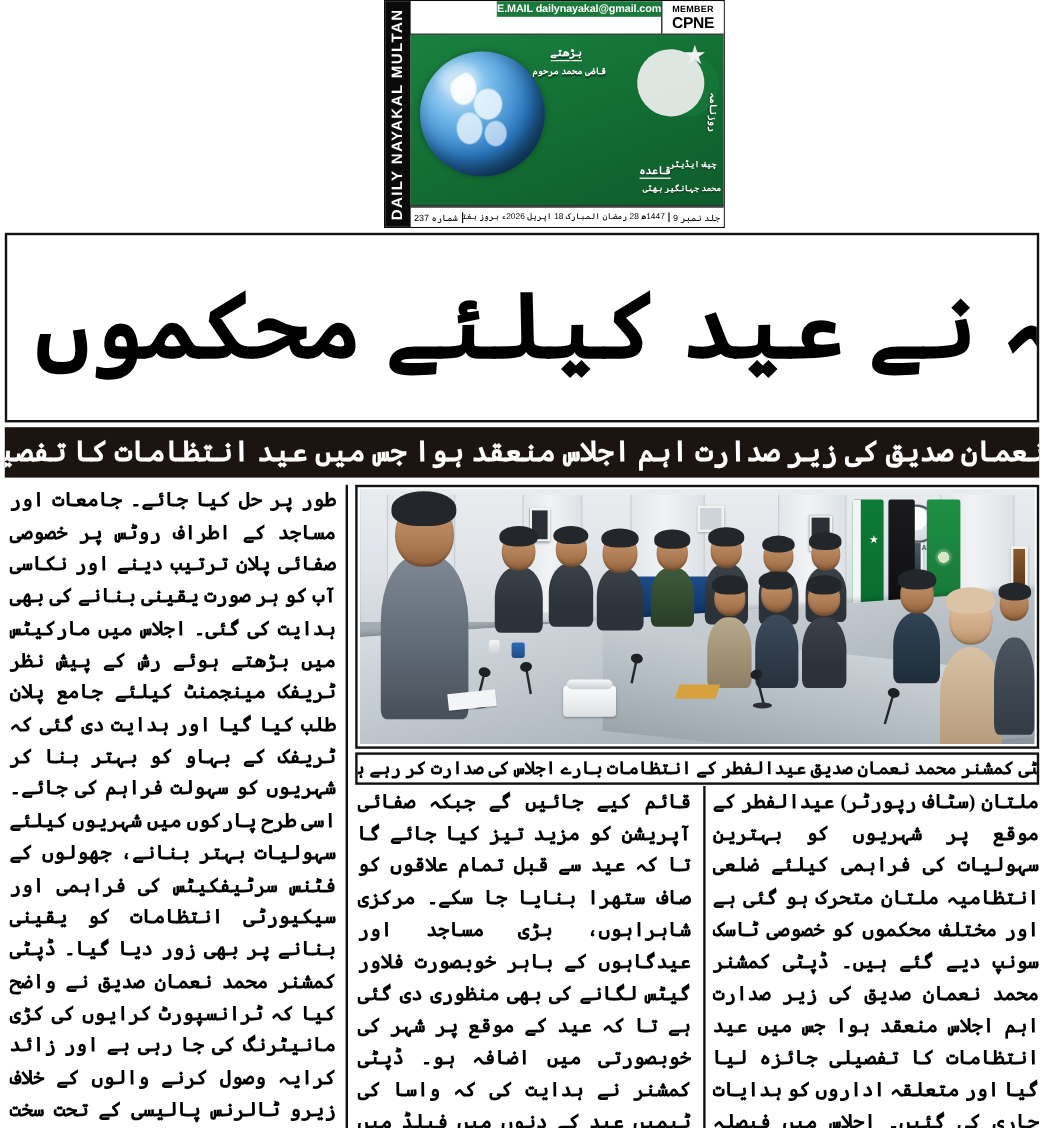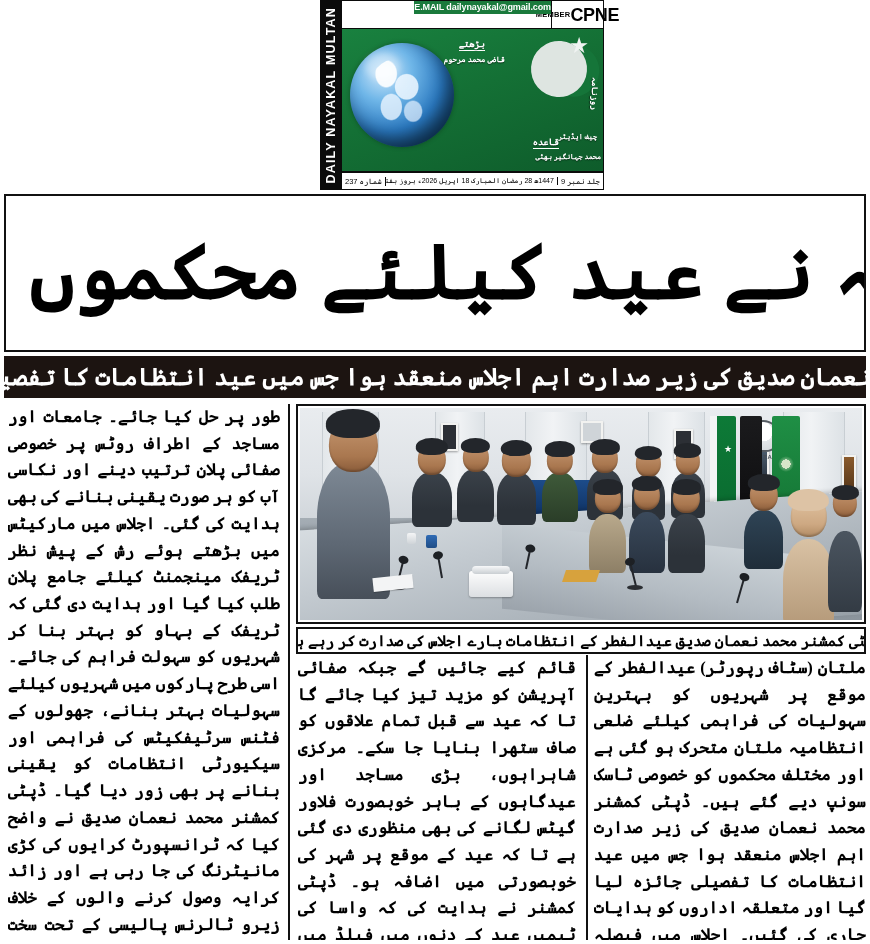--- a/index.html
+++ b/index.html
@@ -36,27 +36,27 @@
     height: 28px;
     display: flex;
     flex-direction: row;
     align-items: stretch;
     border-bottom: 1px solid #0b0b0b;
     background: #fff;
   }
   .mh-cpne {
     width: 52px;
     border-left: 1px solid #0b0b0b;
-    display: flex; 
+    display: flex; flex-direction: column;
     align-items: center; justify-content: center;
     line-height: 1;
     direction: ltr;
   }
   .mh-cpne .l1 { font-size: 7.5px; font-weight: bold; letter-spacing: .2px; }
-  .mh-cpne .l2 { font-size: 18px; font-weight: bold; letter-spacing: -.3px; }
+  .mh-cpne .l2 { font-size: 13px; font-weight: bold; letter-spacing: -.3px; }
   .mh-topright {
     flex: 1 1 auto;
     display: flex; 
     min-width: 0;
   }
   .mh-email {
     background: #1a7a3c;
     color: #fff;
     font-size: 9px;
     font-weight: bold;

